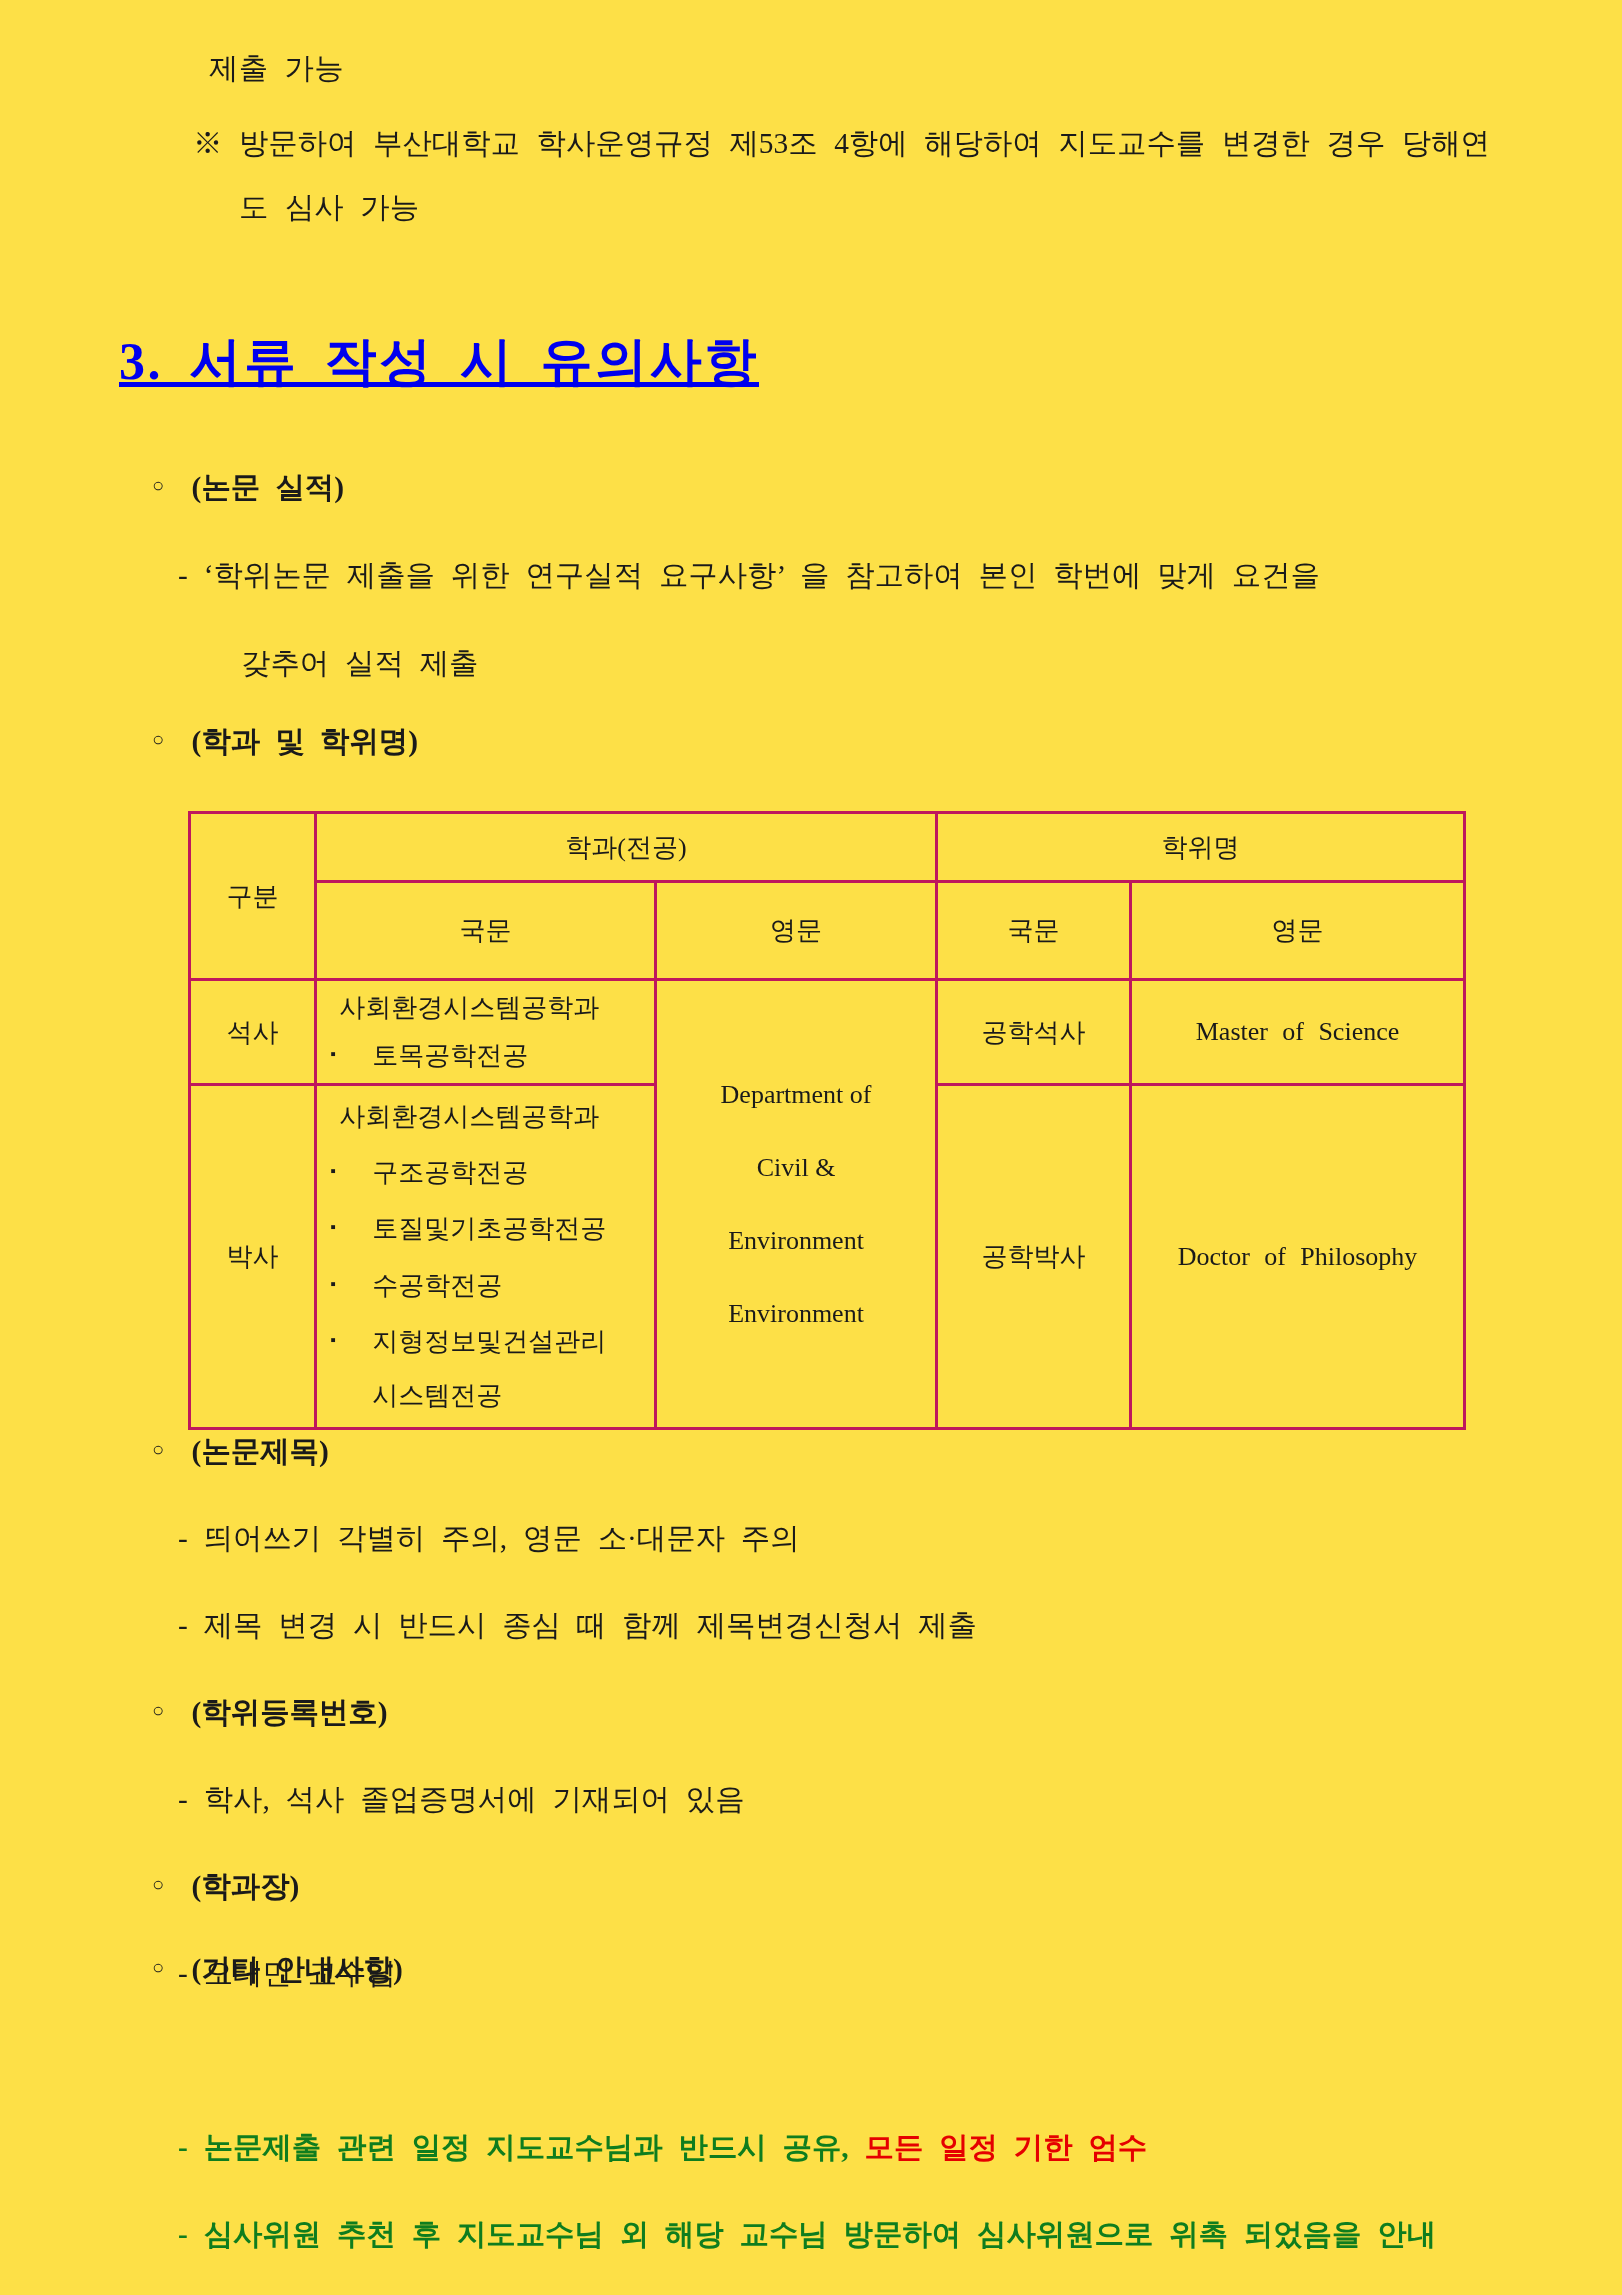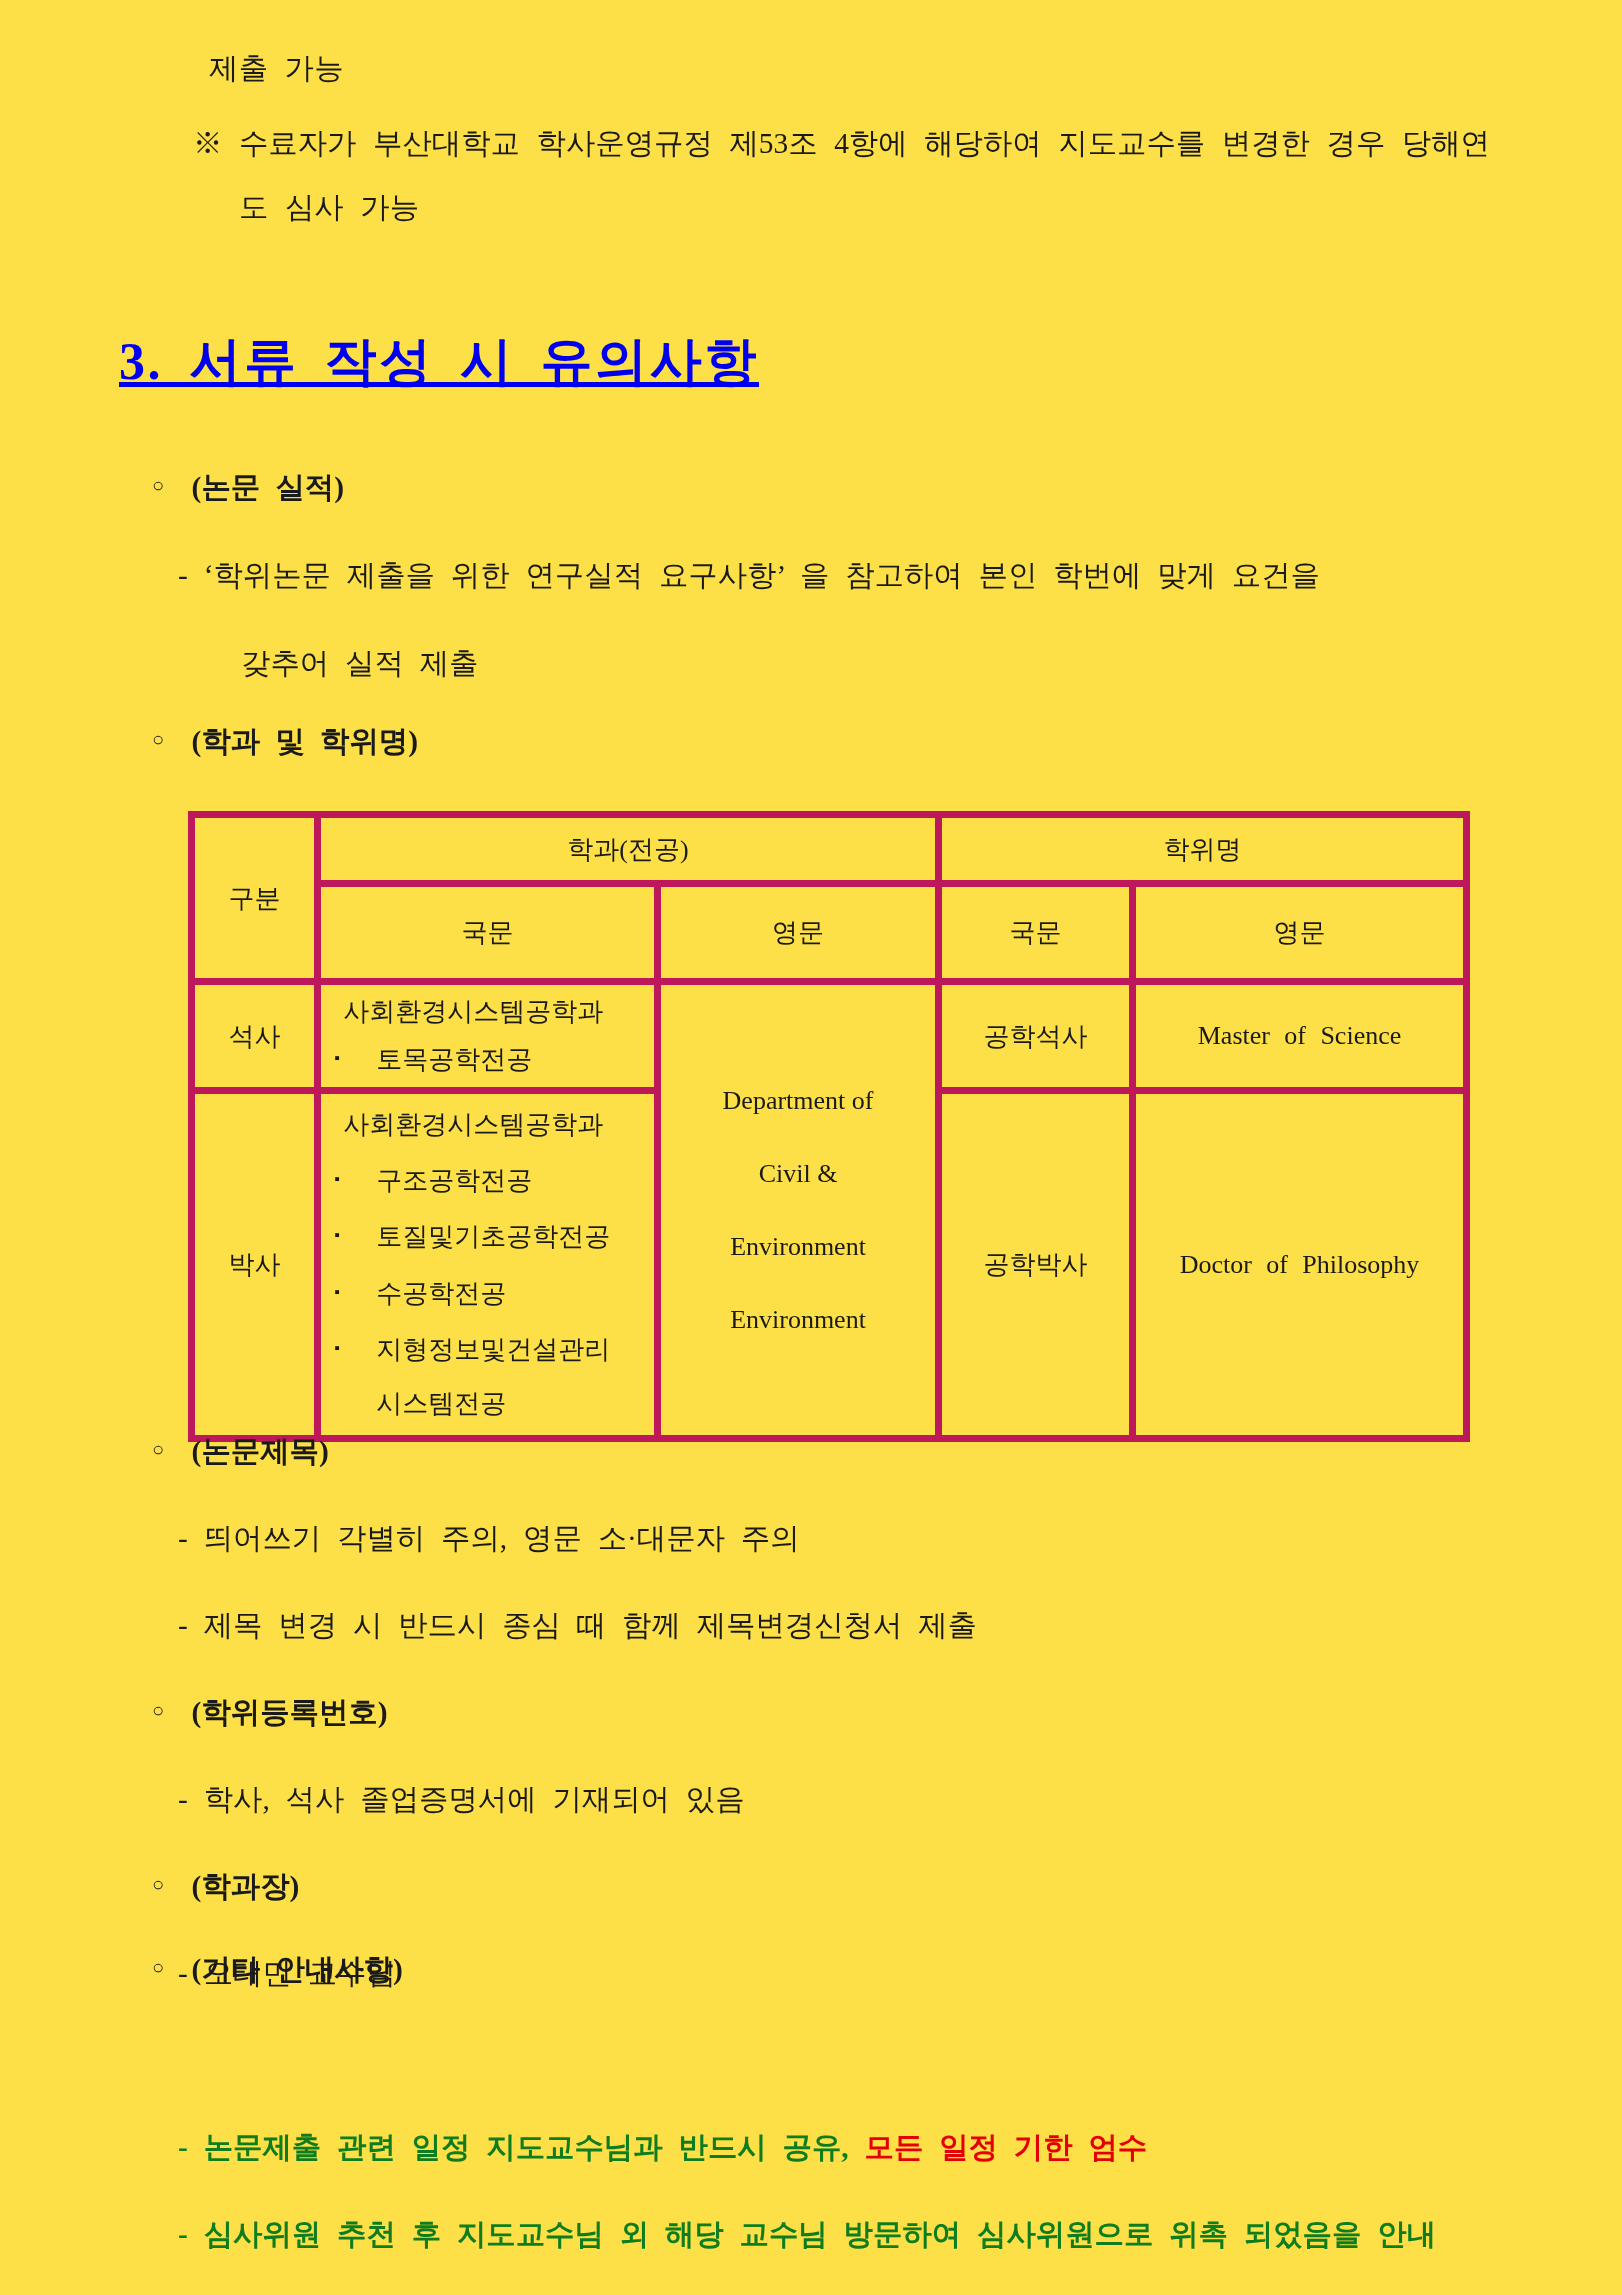--- a/index.html
+++ b/index.html
@@ -45,21 +45,21 @@
   
   table.doc-table {
     position: absolute;
     left: 188px;
     top: 811px;
     width: 1275px;
     border-collapse: collapse;
     table-layout: fixed;
   }
   table.doc-table td {
-    border: 7px solid #be185d;
+    border: 3px solid #be185d;
     font-size: 26px;
     padding: 4px;
     overflow: hidden;
   }
   tr.row-h1 { height: 69px; }
   tr.row-h2 { height: 98px; }
   tr.row-master { height: 93px; }
   tr.row-doctor { height: 324px; }
 
   td.c-center { text-align: center; vertical-align: middle; }
@@ -83,21 +83,21 @@
   td.dept-eng-cell .eng-line { line-height: 73px; }
   td.degree-eng { font-size: 27.5px; word-spacing: 7.9px; }
 </style>
 </head>
 <body>
 
 <div class="page">
 
   <div class="abs body-text" style="left:209px; top:49px;">제출 가능</div>
 
-  <div class="abs note-text" style="left:193px; top:124px;">※ 수료자가 부산대학교 학사운영규정 제53조 4항에 해당하여 지도교수를 변경한 경우 당해연</div>
+  <div class="abs note-text" style="left:193px; top:124px;">※ 방문하여 부산대학교 학사운영규정 제53조 4항에 해당하여 지도교수를 변경한 경우 당해연</div>
 
   <div class="abs note-text" style="left:239px; top:188px;">도 심사 가능</div>
 
   <div class="abs doc-heading" style="left:119px; top:327px;text-decoration:underline;">3. 서류 작성 시 유의사항</div>
 
   <div class="abs circle-item" style="left:152px; top:468px;">
     <span class="marker">○</span><span>(논문 실적)</span>
   </div>
   <div class="abs dash-item" style="left:178px; top:556px;">- ‘학위논문 제출을 위한 연구실적 요구사항’ 을 참고하여 본인 학번에 맞게 요건을</div>
   <div class="abs dash-item" style="left:241px; top:644px;">갖추어 실적 제출</div>

